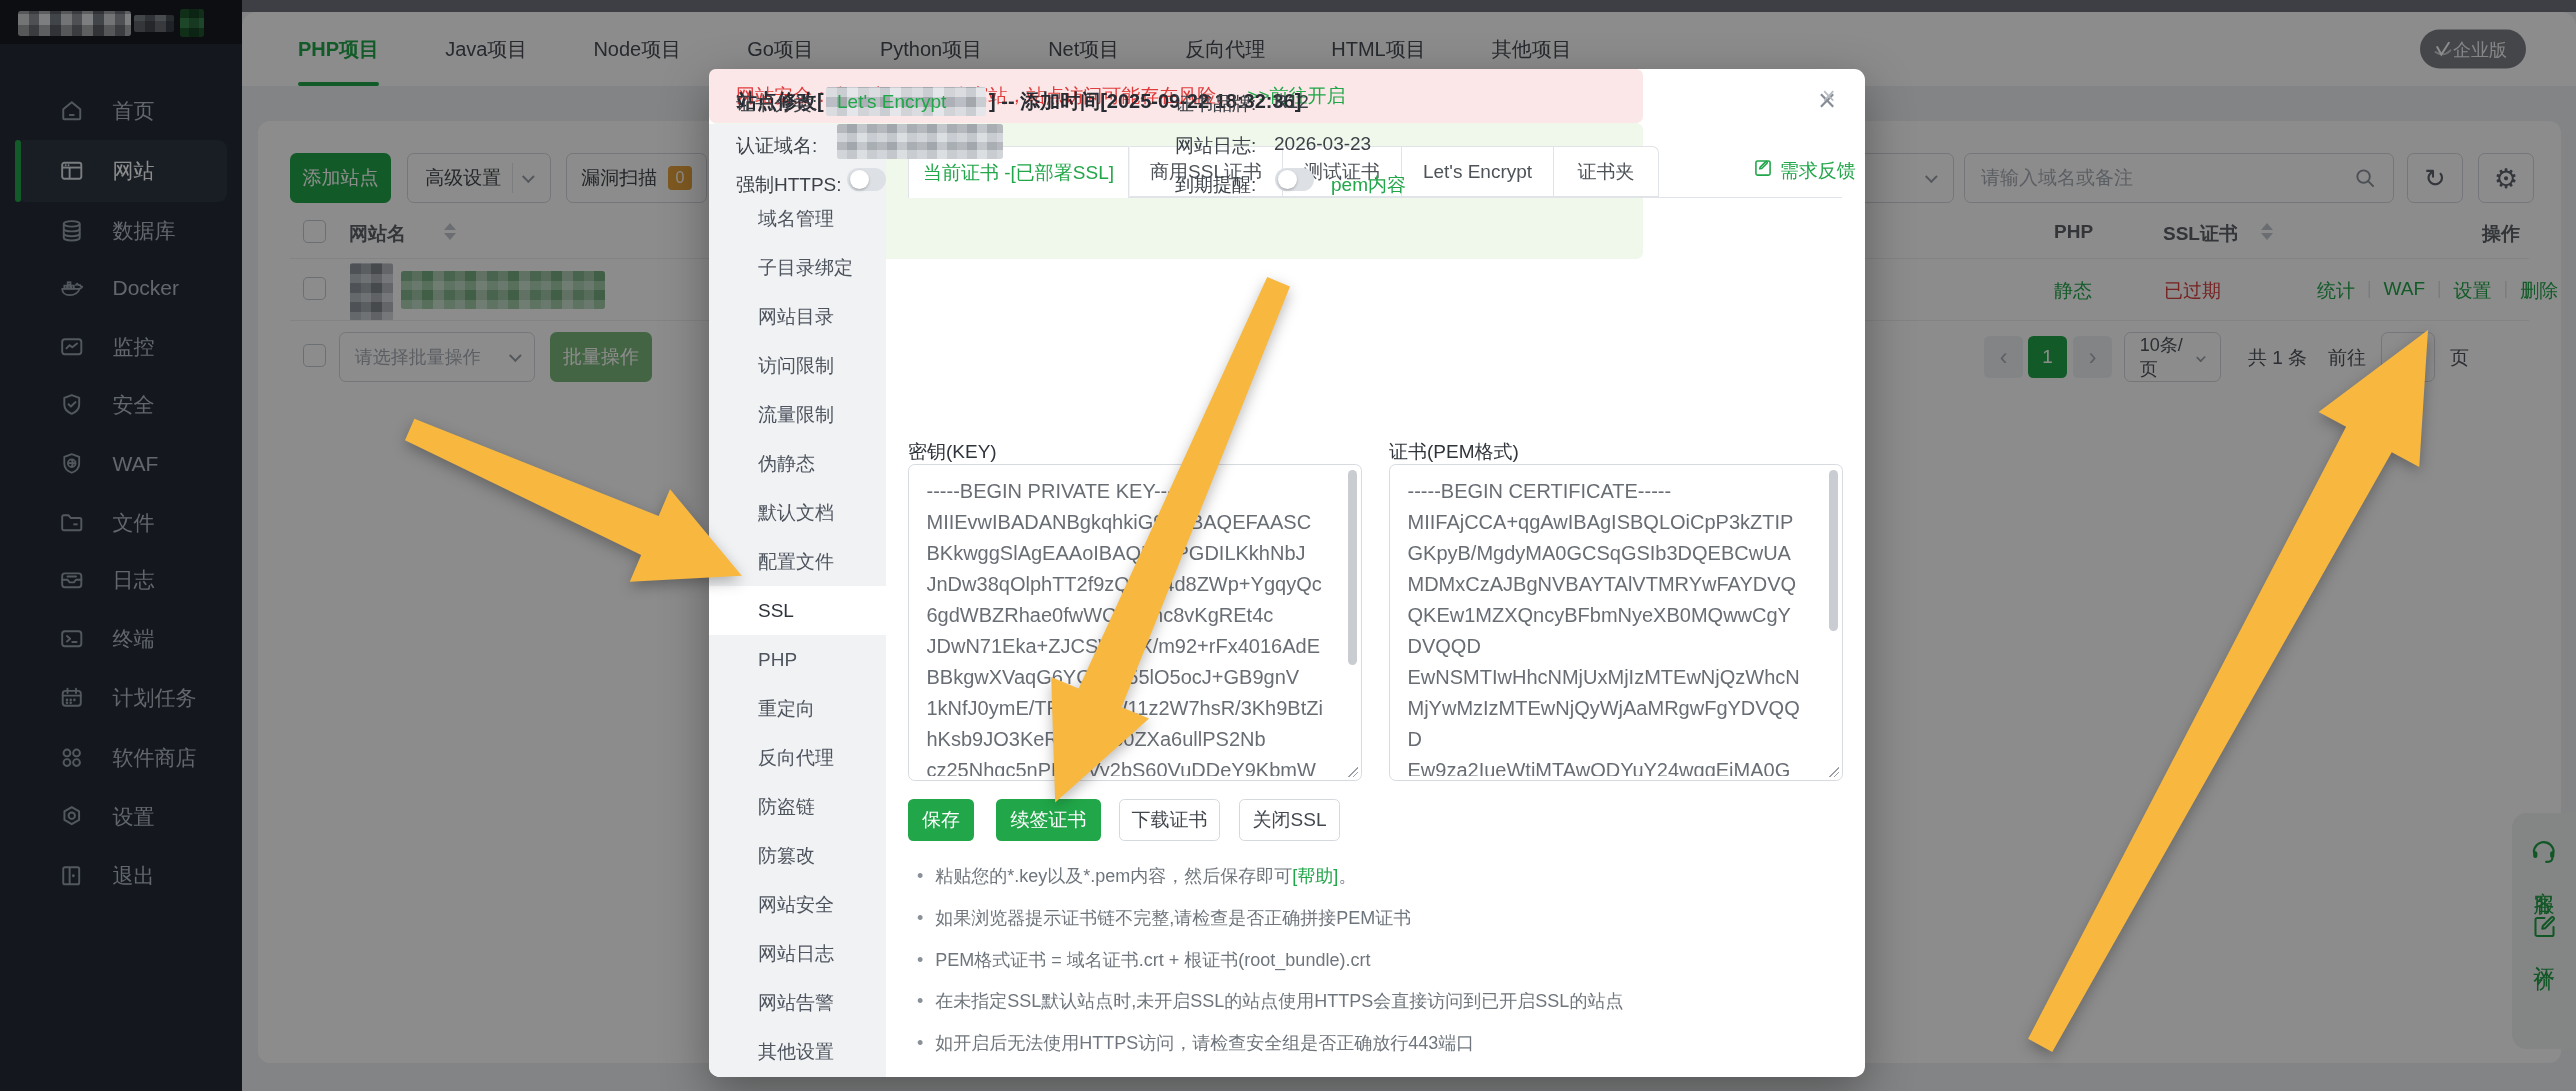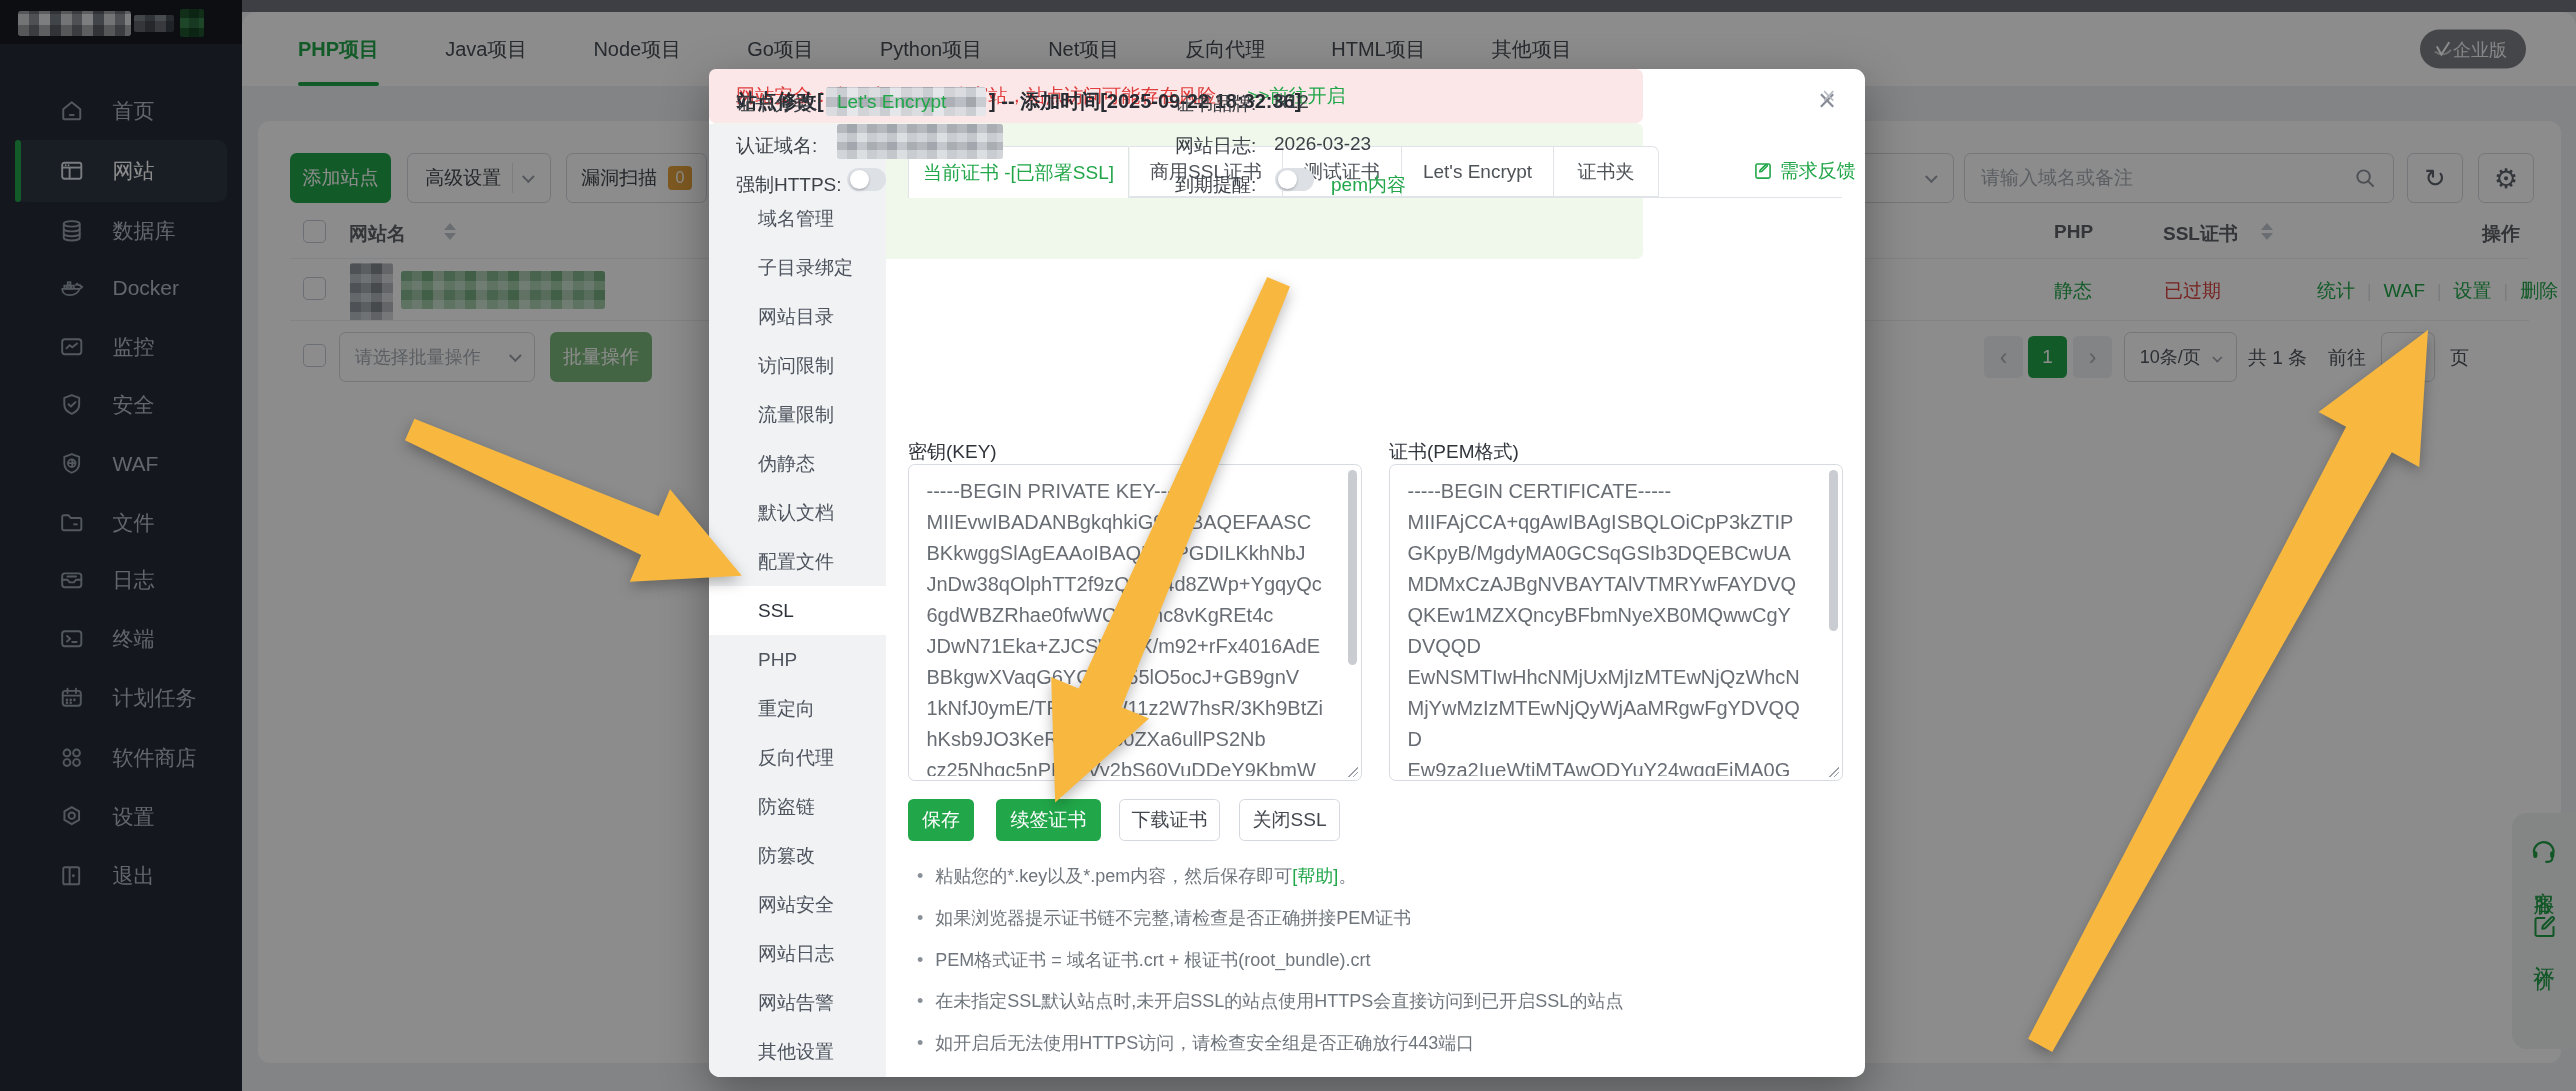--- a/index.html
+++ b/index.html
@@ -1,19 +1,19 @@
 <!DOCTYPE html>
 <html style="font-size:10.7px"><head>
 <meta charset="utf-8">
 <style>
   *{margin:0;padding:0;box-sizing:border-box}
   html,body{width:2576px;height:1091px;overflow:hidden}
   body{position:relative;background:#70747c;font-family:"Liberation Sans","DejaVu Sans",sans-serif;color:#333}
   .abs{position:absolute}
-  .flex{display:flex;align-items:center}
+  .flex{display:flex;}
   svg{display:block}
   
   #sidebar{left:0;top:0;width:242px;height:1091px;background:#252d38;z-index:5}
   #logo-strip{left:0;top:0;width:242px;height:44px;background:#161b22}
   .side-item{left:0;width:242px;height:59px;display:flex;align-items:center;color:#b4bcc6;font-size:21px}
   .side-item .ic{margin-left:59px;margin-right:28px;width:25.5px;height:25.5px;color:#97a1ae}
   .side-active-bg{left:14.8px;width:212px;height:62px;background:#2e3743;border-radius:9.4px}
   .side-green-bar{left:14.8px;width:6.7px;height:62px;background:#21a649;border-radius:4px}
   
   #main-bg{left:242px;top:12px;width:2334px;height:1079px;background:#eef0f3;z-index:1}
@@ -175,21 +175,21 @@
 </div>
 <div class="abs" style="left:550px;top:332px;width:102px;height:50px;background:#7cb87c;border-radius:6.7px;color:#fff;font-size:19px;display:flex;align-items:center;justify-content:center;z-index:3">
     <span>批量操作</span>
   </div>
 
 <div class="abs pagebtn" style="left:1984px;top:336px;z-index:3">‹</div>
 <div class="abs pagebtn" style="left:2028px;top:336px;background:#21a649;color:#fff;font-size:19px;z-index:3">
     <span>1</span>
   </div>
 <div class="abs pagebtn" style="left:2073px;top:336px;z-index:3">›</div>
-<div class="abs selectbox" style="left:2124px;top:332px;width:113px;height:50px;z-index:3">
+<div class="abs selectbox" style="left:2124px;top:332px;width:97px;height:50px;z-index:3">
   <span>10条/页</span>
   <span class="chev" style="transform:rotate(45deg) scale(.8)"></span>
 </div>
 <div class="abs" style="left:2248px;top:345px;font-size:19px;color:#4f555c;z-index:3">共 1 条</div>
 <div class="abs" style="left:2328px;top:345px;font-size:19px;color:#4f555c;z-index:3">前往</div>
 <div class="abs" style="left:2381px;top:332px;width:54px;height:50px;border:1.3px solid #d4d8de;border-radius:6.7px;background:#fff;z-index:3"></div>
 <div class="abs" style="left:2450px;top:345px;font-size:19px;color:#4f555c;z-index:3">页</div>
 
 <div id="sidebar" class="abs">
   <div id="logo-strip" class="abs">

